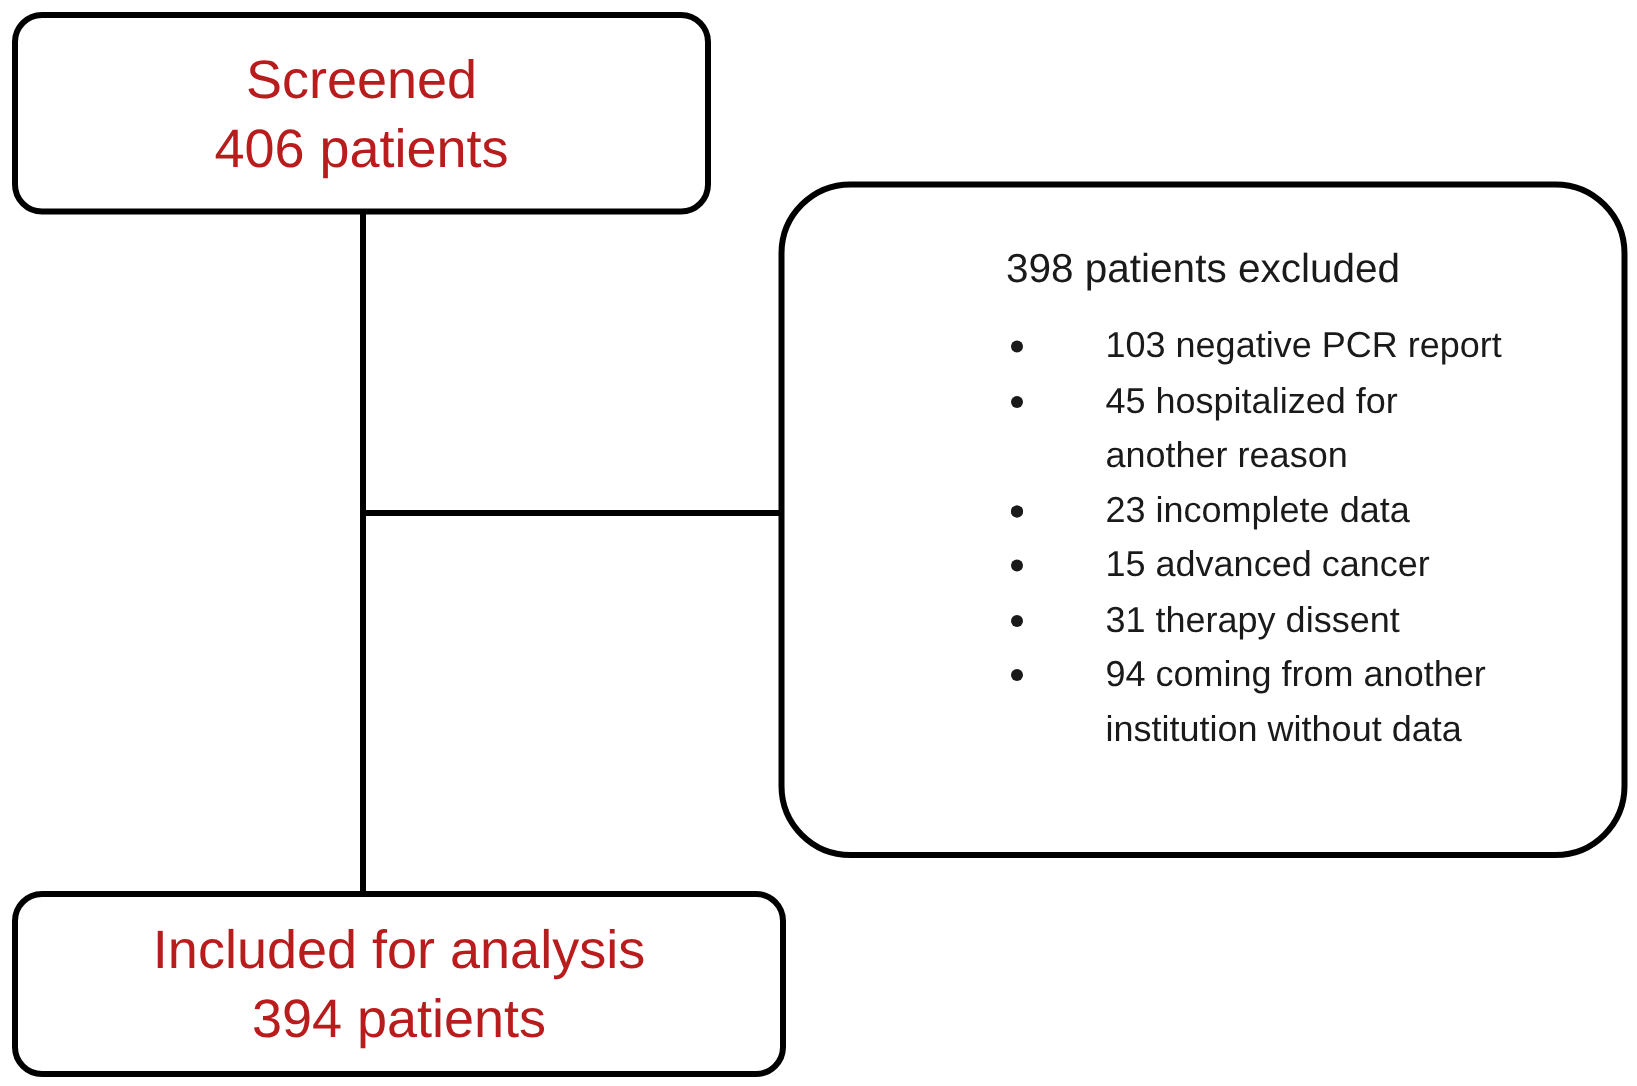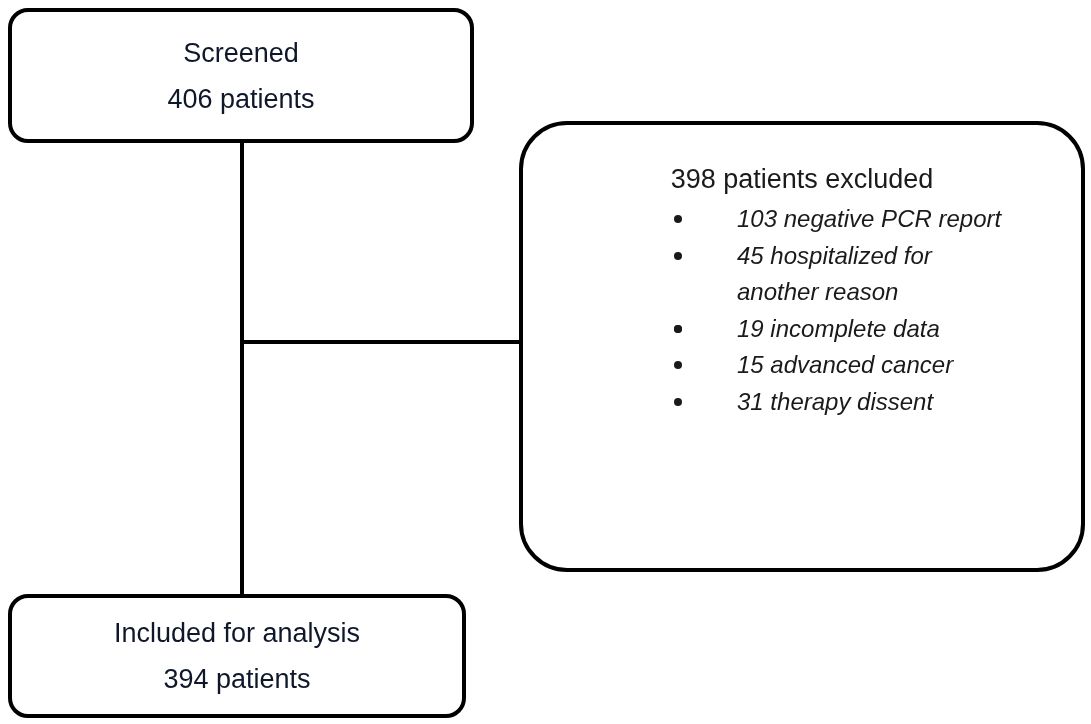--- a/index.html
+++ b/index.html
@@ -34,58 +34,57 @@
   #node-screened {
     left: 8px;
     top: 8px;
     width: 466px;
     height: 135px;
     border-radius: 20px;
   }
   #node-included {
     left: 8px;
     top: 594px;
-    width: 458px;
+    width: 516px;
     height: 124px;
     border-radius: 20px;
   }
   #node-excluded {
     left: 519px;
     top: 121px;
     width: 566px;
     height: 451px;
     border-radius: 48px;
     justify-content: flex-start;
     align-items: stretch;
   }
 
   .node-line {
-    font-size: 27px;
+    font-size: 36px;
     line-height: 46px;
     text-align: center;
     white-space: nowrap;
-    color: #0f172a;
+    color: #b91c1c;
   }
 
   
   .excluded-inner {
     padding: 36px 30px 0 30px;
   }
   #excluded-title {
     font-size: 27px;
     line-height: 36px;
     text-align: center;
     color: #1a1a1a;
-    margin-bottom: 4px;
+    margin-bottom: 16px;
   }
   #excluded-list {
     list-style: none;
     margin: 0;
     padding: 0;
-    font-style: italic;
   }
   #excluded-list li {
     position: relative;
     font-size: 24px;
     line-height: 36.5px;
     color: #1a1a1a;
     padding-left: 184px;
     padding-right: 48px;
     text-align: left;
   }
@@ -140,29 +139,33 @@
         </li>
         <li>
           <span class="bullet-dot"></span>
           <span>45 hospitalized for another reason</span>
         </li>
         <li>
           <span class="bullet-dot"></span>
         </li>
         <li>
           <span class="bullet-dot"></span>
-          <span>19 incomplete data</span>
+          <span>23 incomplete data</span>
         </li>
         <li>
           <span class="bullet-dot"></span>
           <span>15 advanced cancer</span>
         </li>
         <li>
           <span class="bullet-dot"></span>
           <span>31 therapy dissent</span>
+        </li>
+        <li>
+          <span class="bullet-dot"></span>
+          <span>94 coming from another institution without data</span>
         </li>
       </ul>
     </div>
   </div>
 
   <div class="node" id="node-included">
     <div class="node-line">Included for analysis</div>
     <div class="node-line">394 patients</div>
   </div>
 

